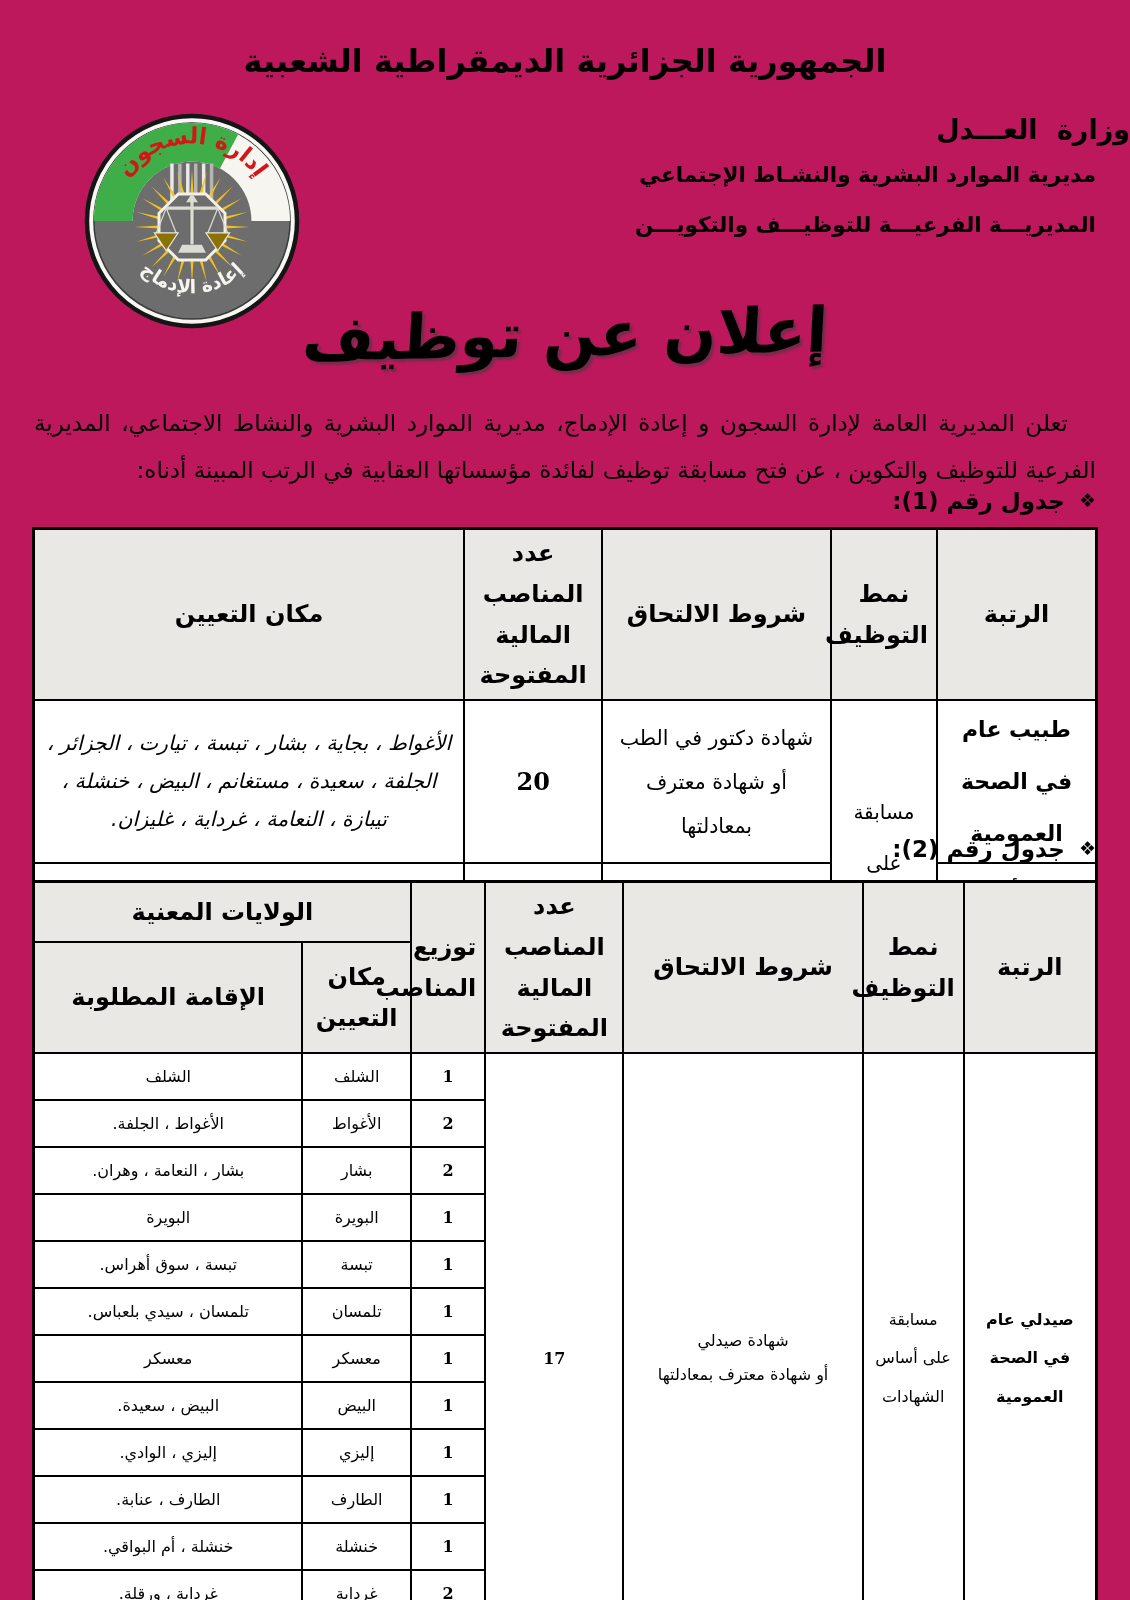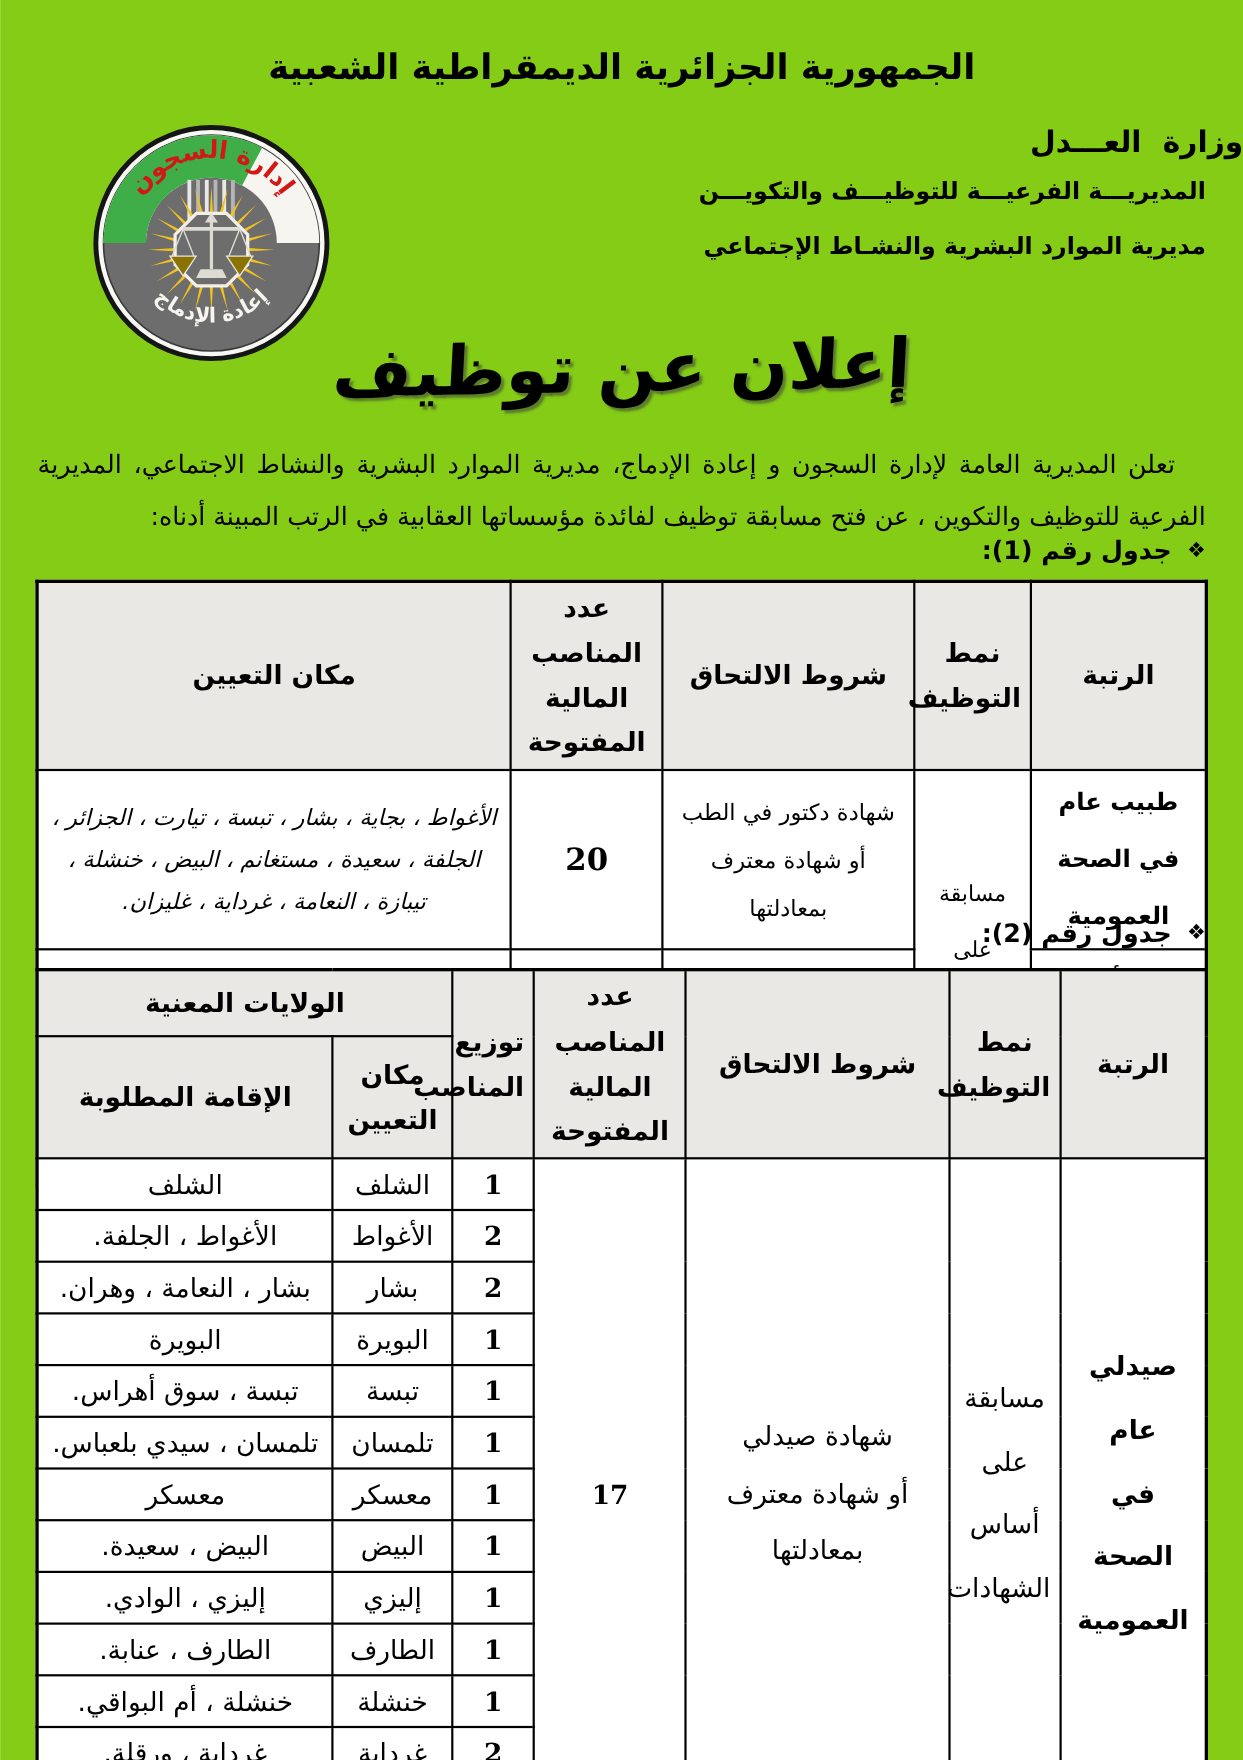--- a/index.html
+++ b/index.html
@@ -5,21 +5,21 @@
   * { box-sizing: border-box; margin: 0; padding: 0; }
   html, body { background: #ffffff; }
   body {
     width: 1130px; height: 1600px;
     font-family: "DejaVu Sans", sans-serif;
     direction: rtl;
     color: #000;
     position: relative;
     overflow: hidden;
   }
-  .page { position: relative; width: 1130px; height: 1600px; background: #84cc16; }
+  .page { position: relative; width: 1130px; height: 1600px; background: #be185d; }
 
   .republic-title {
     position: absolute; top: 42px; right: 0; left: 0;
     text-align: center; font-size: 32px; font-weight: bold;
   }
   .ministry-title {
     position: absolute; top: 114px; right: 0; left: 0;
     text-align: right; font-size: 27px; font-weight: bold; word-spacing: 10px;
   }
   .logo-wrap { position: absolute; top: 112px; left: 82px; width: 220px; height: 218px; }
@@ -49,27 +49,27 @@
   .table-1 { top: 527px; }
   .table-2 { top: 880px; }
 
   .t1-head th { height: 84px; }
   .t1-row-1 td { height: 106px; }
   .t1-row-2 td { height: 100px; }
 
   .cell-rank { font-weight: bold; font-size: 22px; line-height: 2.35; white-space: pre-line; }
   .cell-mode { font-size: 20px; line-height: 2.55; white-space: pre-line; }
   .cell-cond { font-size: 20.5px; line-height: 2.15; white-space: pre-line; }
-  .cell-num  { font-family: "DejaVu Serif", serif; font-weight: bold; font-size: 28px; }
+  .cell-num  { font-family: "DejaVu Serif", serif; font-weight: bold; font-size: 24px; }
   .cell-loc  { font-size: 20.5px; line-height: 1.85; padding: 4px 10px; font-style: italic; }
   .loc-right { text-align: right; white-space: pre-line; }
 
   .t2-group th { height: 34px; }
   .t2-sub th { height: 44px; }
-  .t2-data td { height: 47px; font-size: 24px; }
+  .t2-data td { height: 47px; font-size: 16px; }
   .t2-residence { text-align: right; padding-right: 10px; font-size: 20px; }
   .t2-location { font-size: 20px; }
   .t2-count { font-family: "DejaVu Serif", serif; font-weight: bold; font-size: 21px; }
   .t2-rank { font-weight: bold; font-size: 22px; line-height: 2.4; white-space: pre-line; }
   .t2-mode { font-size: 20px; line-height: 2.4; white-space: pre-line; }
   .t2-cond { font-size: 20.5px; line-height: 2.15; white-space: pre-line; }
 </style>
 </head>
 <body>
 
@@ -133,22 +133,22 @@
         <textPath href="#topArc" startOffset="50%" text-anchor="middle">إدارة السجون</textPath>
       </text>
       <path id="botArc" d="M 38.9,126.4 A 73,73 0 0 0 181.1,126.4" fill="none"></path>
       <text font-size="19" font-weight="bold" fill="#f6f5ef">
         <textPath href="#botArc" startOffset="50%" text-anchor="middle">إعادة الإدماج</textPath>
       </text>
     </svg>
   </div>
 
   <div class="directorates">
+    <div>مديرية الموارد البشرية والنشـاط الإجتماعي</div>
     <div>المديريـــة الفرعيـــة للتوظيـــف والتكويـــن</div>
-    <div>مديرية الموارد البشرية والنشـاط الإجتماعي</div>
   </div>
 
   <div class="announcement-title">إعلان عن توظيف</div>
 
   <div class="intro">تعلن المديرية العامة لإدارة السجون و إعادة الإدماج، مديرية الموارد البشرية والنشاط الاجتماعي، المديرية الفرعية للتوظيف والتكوين ، عن فتح مسابقة توظيف لفائدة مؤسساتها العقابية في الرتب المبينة أدناه:</div>
 
   <div class="caption caption-1">
     <span class="bullet">❖</span>
     <span>جدول رقم (1):</span>
   </div>

